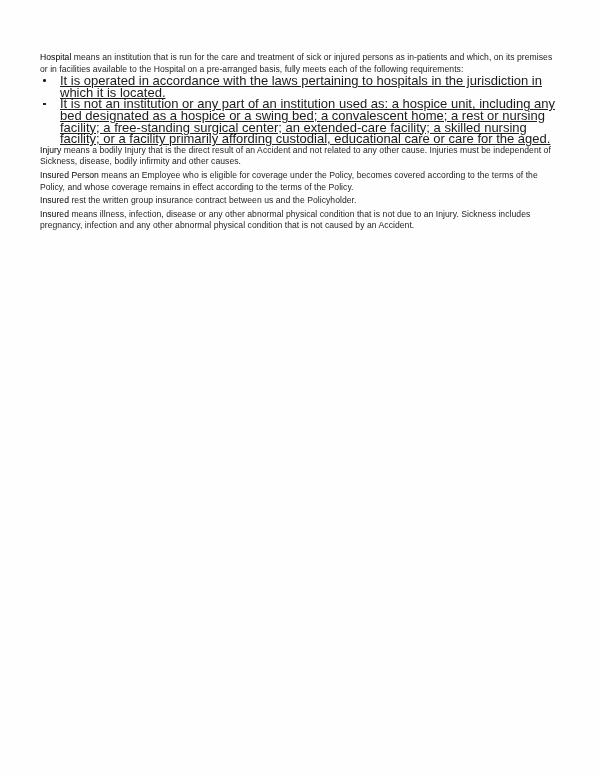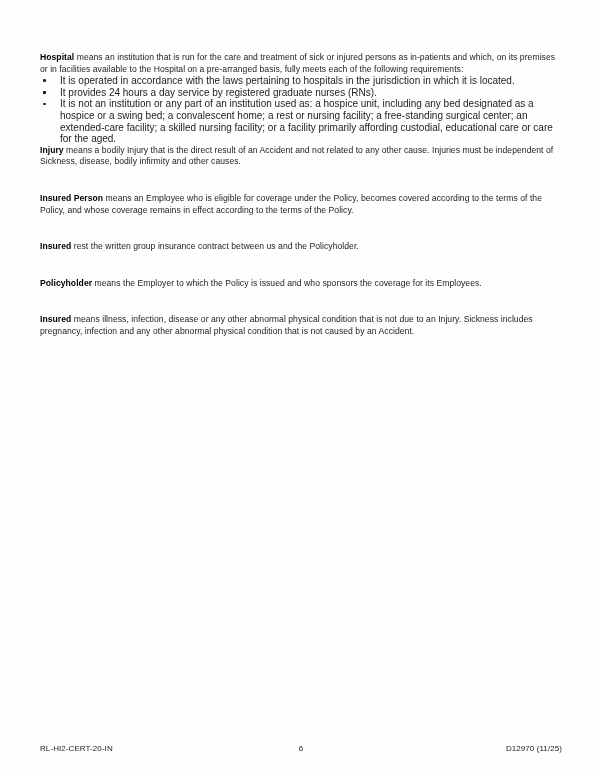--- a/index.html
+++ b/index.html
@@ -31,37 +31,38 @@
   }
   .para {
     font-size: 8.6px;
     line-height: 11.6px;
     text-align: left;
     margin: 0 0 0 0;
     color: #1c1c1c;
     letter-spacing: 0.005em;
   }
   .para + .para {
-    margin-top: 25px;
+    margin-top: 2px;
   }
   .term {
-    font-weight: bold;
+    font-weight: normal;
     color: #000;
   }
   ul.bullets {
     list-style: none;
     margin: 0;
     padding: 0;
   }
   ul.bullets li {
     position: relative;
-    font-size: 10px;
+    font-size: 13px;
     line-height: 11.6px;
     padding-left: 20px;
     color: #1c1c1c;
+    text-decoration: underline;
   }
   ul.bullets li .dot {
     position: absolute;
     left: 3px;
     top: 4.3px;
     width: 2.6px;
     height: 2.6px;
     background: #1c1c1c;
     border-radius: 50%;
     display: block;
@@ -101,35 +102,28 @@
 
 <div class="page">
 
   <div class="content">
 
     <p class="para"><span class="term">Hospital</span><span> means an institution that is run for the care and treatment of sick or injured persons as in-patients and which, on its premises or in facilities available to the Hospital on a pre-arranged basis, fully meets each of the following requirements:</span></p>
 
     <ul class="bullets">
       <li><span class="dot"></span><span>It is operated in accordance with the laws pertaining to hospitals in the jurisdiction in which it is located.</span></li>
       <li><span class="dot"></span></li>
-      <li><span class="dot"></span><span>It provides 24 hours a day service by registered graduate nurses (RNs).</span></li>
       <li><span class="dot"></span><span>It is not an institution or any part of an institution used as: a hospice unit, including any bed designated as a hospice or a swing bed; a convalescent home; a rest or nursing facility; a free-standing surgical center; an extended-care facility; a skilled nursing facility; or a facility primarily affording custodial, educational care or care for the aged.</span></li>
     </ul>
 
     <p class="para"><span class="term">Injury</span><span> means a bodily Injury that is the direct result of an Accident and not related to any other cause.  Injuries must be independent of Sickness, disease, bodily infirmity and other causes.</span></p>
 
     <p class="para"><span class="term">Insured Person</span><span> means an Employee who is eligible for coverage under the Policy, becomes covered according to the terms of the Policy, and whose coverage remains in effect according to the terms of the Policy.</span></p>
 
     <p class="para"><span class="term">Insured</span><span> rest the written group insurance contract between us and the Policyholder.</span></p>
 
-    <p class="para"><span class="term">Policyholder</span><span> means the Employer to which the Policy is issued and who sponsors the coverage for its Employees.</span></p>
 
     <p class="para"><span class="term">Insured</span><span> means illness, infection, disease or any other abnormal physical condition that is not due to an Injury. Sickness includes pregnancy, infection and any other abnormal physical condition that is not caused by an Accident.</span></p>
 
   </div>
 
-  <div class="footer">
-    <span class="footer-left">RL-HI2-CERT-20-IN</span>
-    <span class="footer-center">6</span>
-    <span class="footer-right">D12970 (11/25)</span>
-  </div>
 
 </div>
 
 </body></html>

